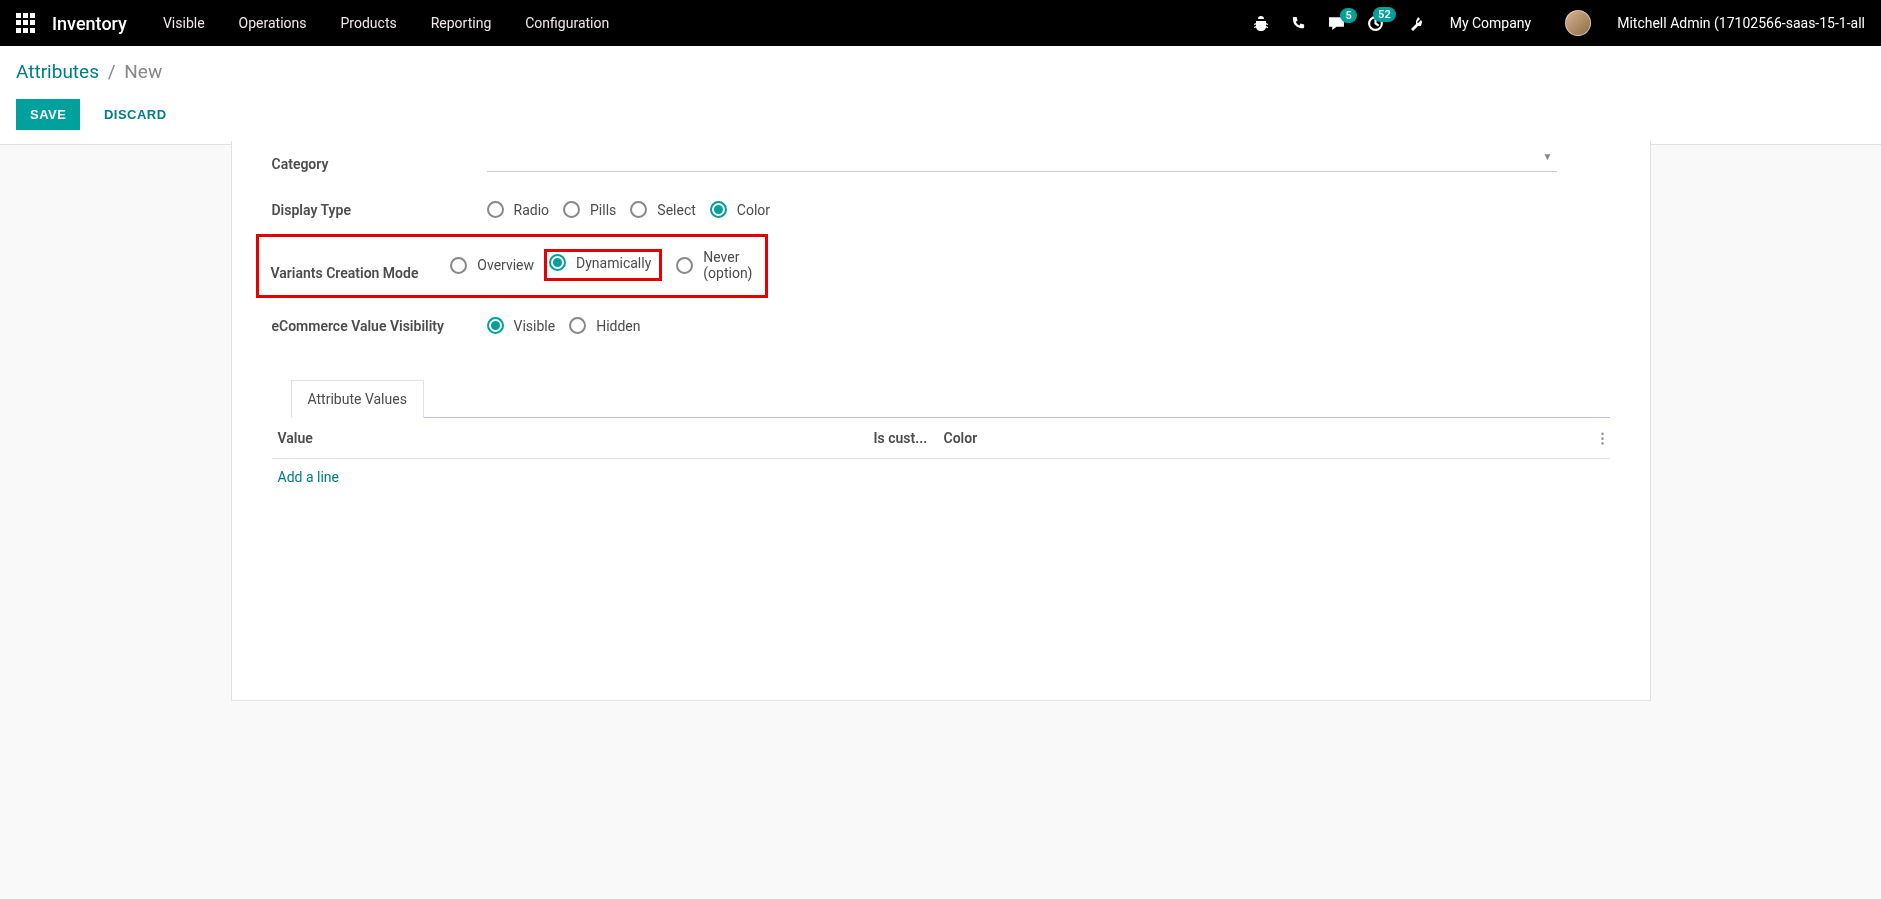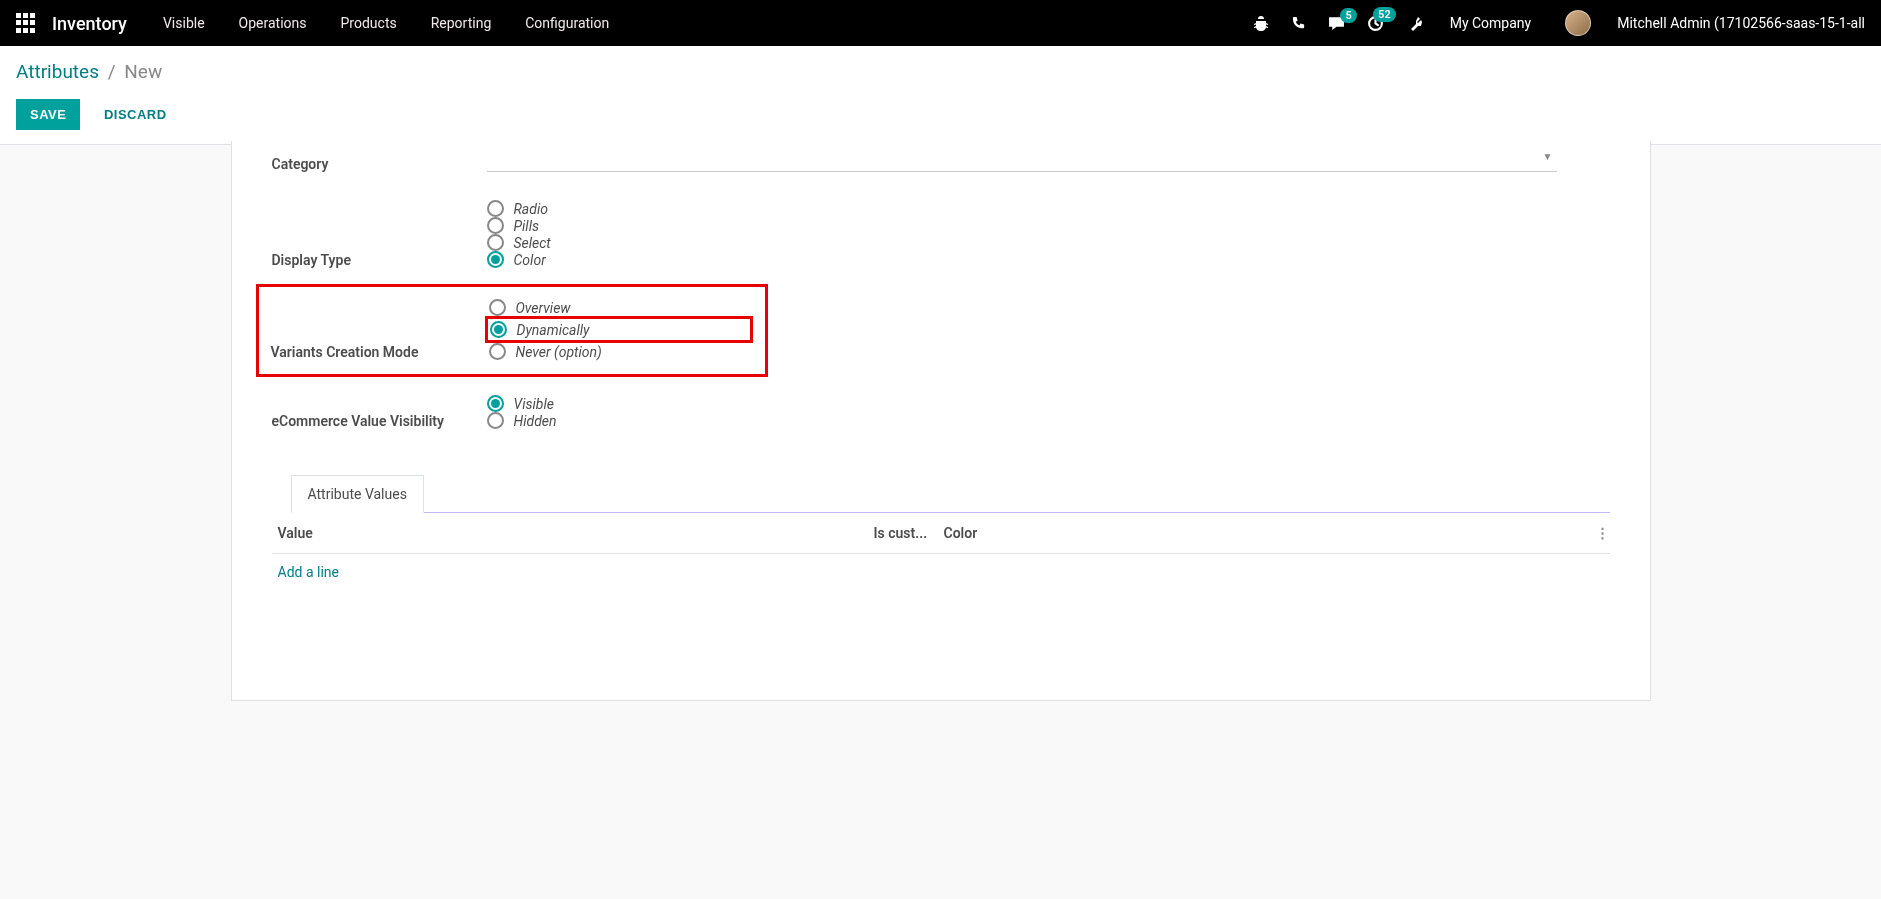--- a/index.html
+++ b/index.html
@@ -32,21 +32,21 @@
   .sheet-wrap { padding: 0 70px; }
   .sheet { background: #fff; border: 1px solid #e0e0e0; border-top: none; max-width: 1420px; margin: 0 auto; padding: 0 40px 40px; min-height: 560px; }
   
   .form-row { display: flex; align-items: flex-end; padding: 6px 0; }
   .form-label { width: 215px; font-weight: 600; color: #4c4c4c; font-size: 14px; padding-top: 4px; }
   .form-field { flex: 1; }
   .category-input { width: 100%; border: none; border-bottom: 1px solid #ccc; padding: 4px 0; font-size: 14px; background: transparent; position: relative; }
   .category-wrap { position: relative; max-width: 1070px; }
   .category-caret { position: absolute; right: 4px; top: 4px; color: #888; font-size: 10px; }
   
-  .radio-group { display: flex; flex-direction: column; padding-top: 2px; font-style: italic; }
+  .radio-group { display: flex; flex-direction: row; gap: 14px; padding-top: 2px; }
   .radio-row { display: flex; align-items: center; gap: 10px; cursor: pointer; }
   .radio-circle { width: 17px; height: 17px; border: 2px solid #888; border-radius: 50%; display: inline-flex; align-items: center; justify-content: center; flex-shrink: 0; }
   .radio-circle.checked { border-color: #00A09D; }
   .radio-circle.checked::after { content: ""; width: 9px; height: 9px; background: #00A09D; border-radius: 50%; }
   .radio-label { font-size: 14px; color: #4c4c4c; }
   
   .highlight-outer { border: 3px solid #e60000; margin-left: -16px; padding: 10px 12px 14px; width: 512px; }
   .highlight-inner { border: 3px solid #e60000; display: inline-block; padding: 2px 8px 2px 2px; margin-left: -4px; }
   
   .tabs { margin-top: 40px; border-bottom: 1px solid #c4b5fd; margin-left: 19px; }

